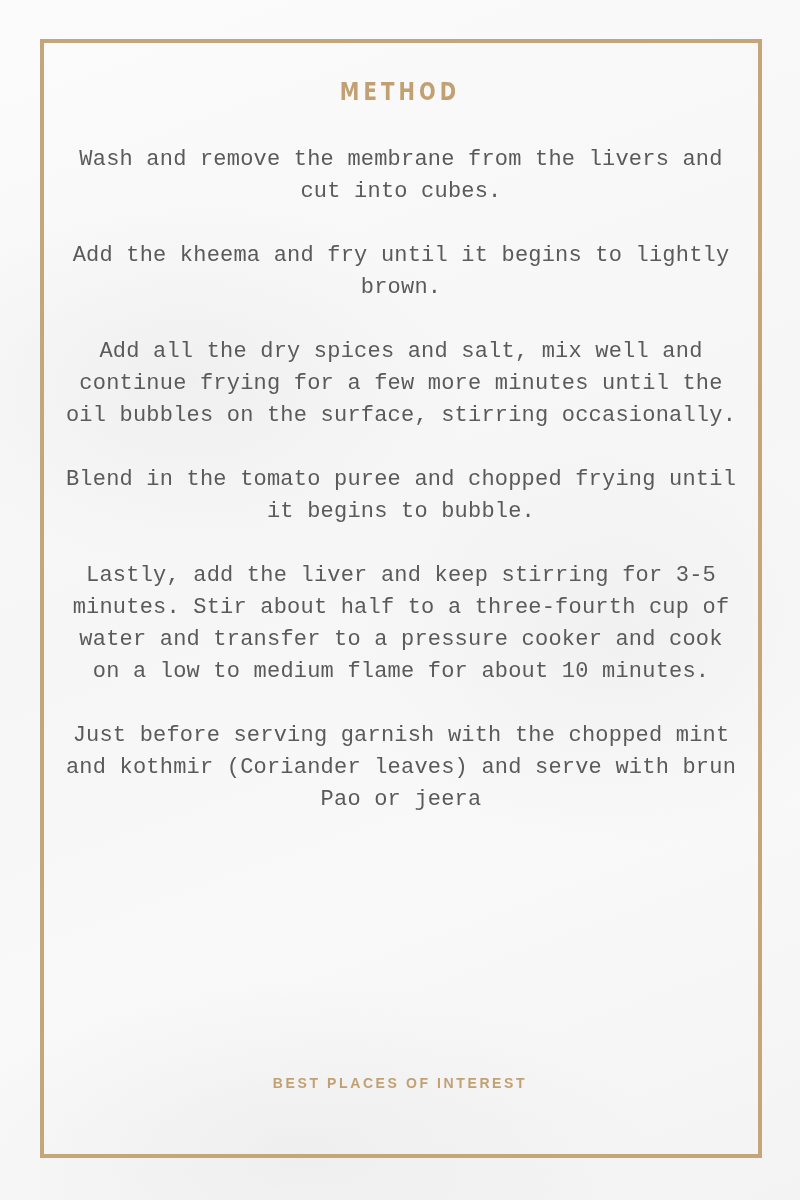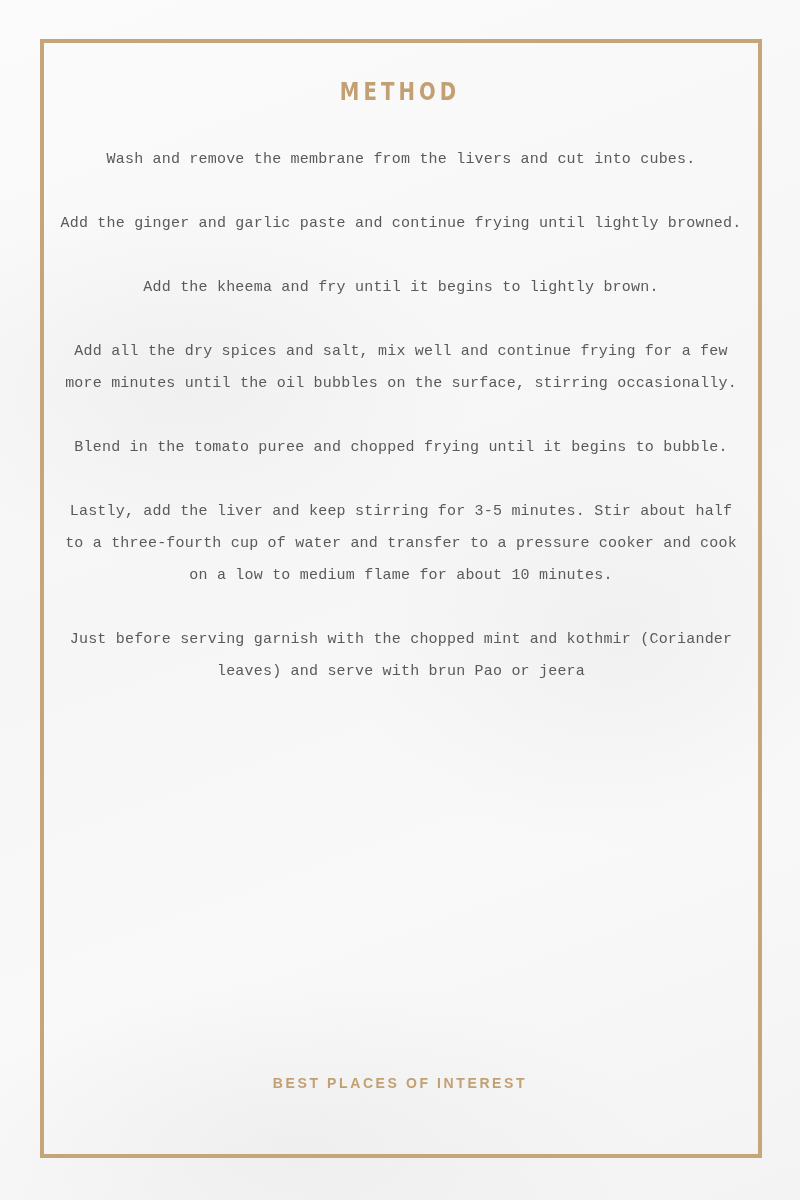--- a/index.html
+++ b/index.html
@@ -42,21 +42,21 @@
       transform-origin: center;
       line-height: 28px;
     }
     .method {
       position: absolute;
       left: 60px;
       width: 682px;
       top: 144px;
       text-align: center;
       color: #5a5a5a;
-      font-size: 15px;
+      font-size: 22px;
       line-height: 32px;
       letter-spacing: 0.2px;
     }
     .step {
       margin: 0 0 32px 0;
     }
     .footer {
       position: absolute;
       left: 0;
       right: 0;
@@ -72,21 +72,20 @@
   </style>
 </head>
 <body>
 
 <div class="frame"></div>
 
 <div class="heading">METHOD</div>
 
 <div class="method">
   <p class="step">Wash and remove the membrane from the livers and cut into cubes.</p>
-  <p class="step">Add the ginger and garlic paste and continue frying until lightly browned.</p>
   <p class="step">Add the kheema and fry until it begins to lightly brown.</p>
   <p class="step">Add all the dry spices and salt, mix well and continue frying for a few more minutes until the oil bubbles on the surface, stirring occasionally.</p>
   <p class="step">Blend in the tomato puree and chopped frying until it begins to bubble.</p>
   <p class="step">Lastly, add the liver and keep stirring for 3-5 minutes. Stir about half to a three-fourth cup of water and transfer to a pressure cooker and cook on a low to medium flame for about 10 minutes.</p>
   <p class="step">Just before serving garnish with the chopped mint and kothmir (Coriander leaves) and serve with brun Pao or jeera</p>
 </div>
 
 <div class="footer">BEST PLACES OF INTEREST</div>
 
 </body></html>

